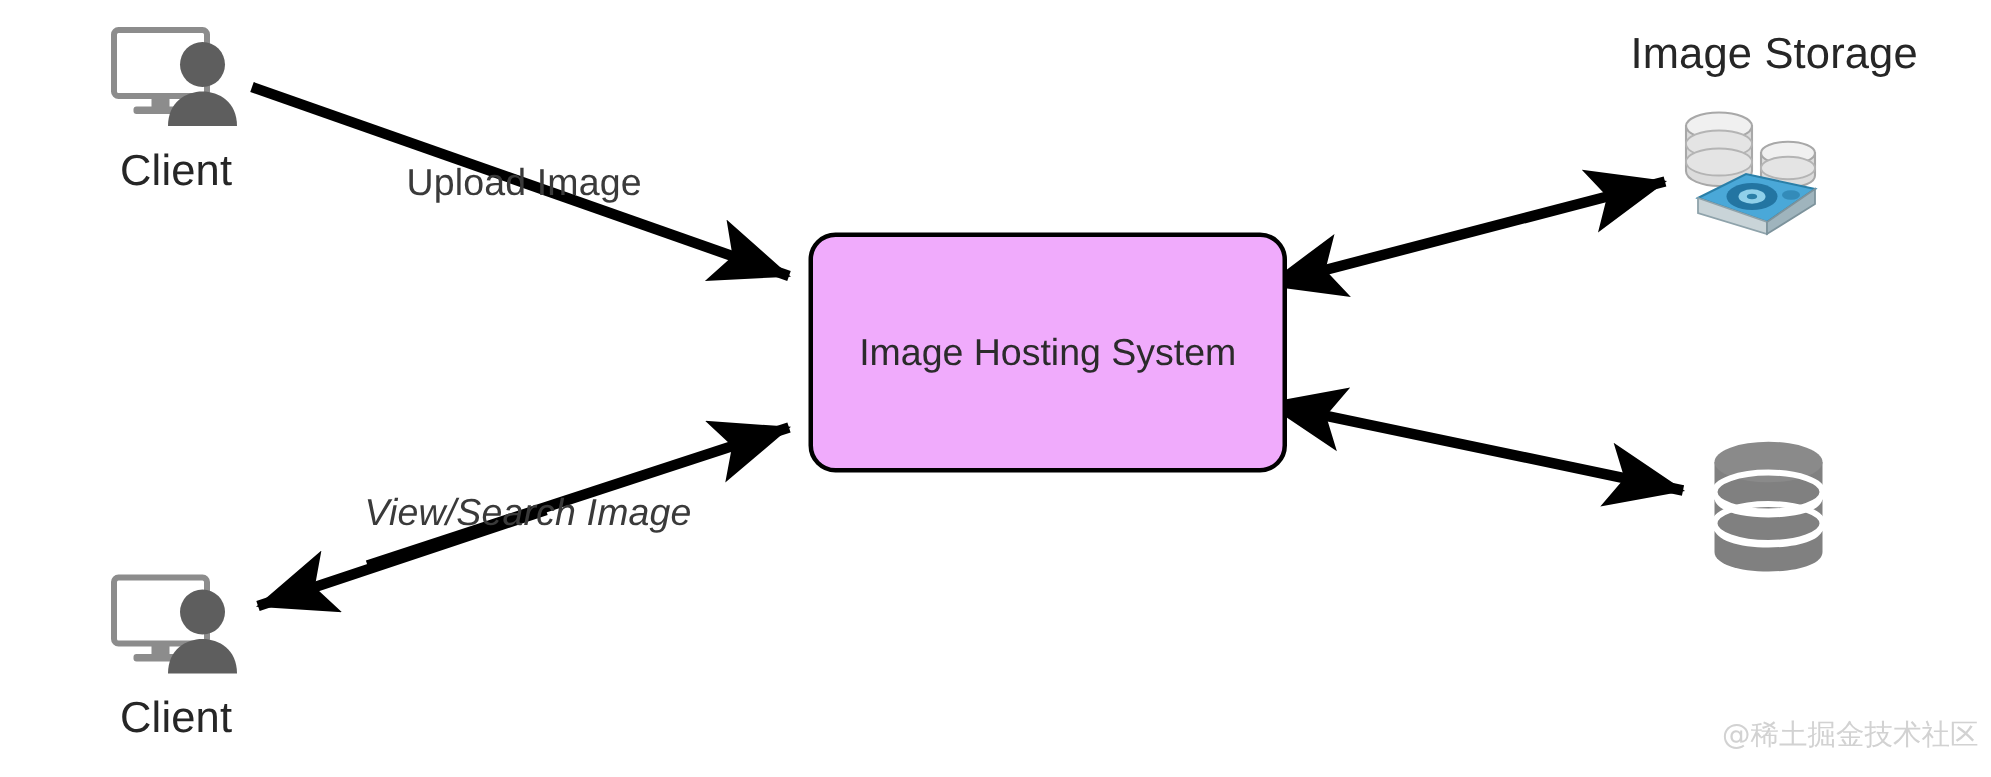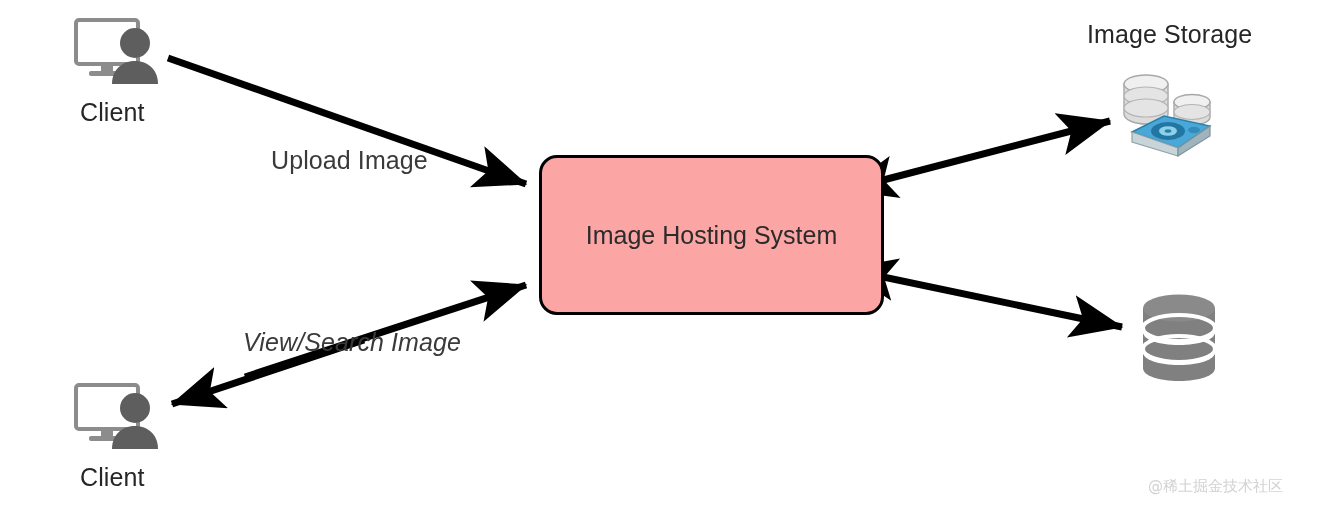--- a/index.html
+++ b/index.html
@@ -22,53 +22,53 @@
     left: 0;
     top: 0;
     width: 1327px;
     height: 518px;
   }
 
   
   .node-label {
     position: absolute;
     color: #262626;
-    font-size: 25px;
+    font-size: 29px;
     font-family: "Liberation Sans", sans-serif;
     white-space: nowrap;
     letter-spacing: 0.1px;
   }
   .edge-label {
     position: absolute;
     color: #3a3a3a;
     font-size: 25px;
     font-family: "Liberation Sans", sans-serif;
     white-space: nowrap;
     letter-spacing: 0.1px;
   }
 
   #label-client-top   { left: 80px;  top: 98px; }
   #label-client-bot   { left: 80px;  top: 463px; }
   #label-storage      { left: 1087px; top: 20px; }
   #label-metadata     { left: 1087px; top: 392px; }
 
-  #label-upload       { left: 271px; top: 108px; margin-top: 38px; }
+  #label-upload       { left: 271px; top: 108px; }
   #label-viewsearch   { left: 243px; top: 328px; font-style: italic; }
 
   
   #system-box {
     position: absolute;
     left: 539px;
     top: 155px;
-    width: 345px;
+    width: 319px;
     height: 160px;
     box-sizing: border-box;
     border: 3px solid #000000;
     border-radius: 18px;
-    background: #fca5a5;
+    background: #f0abfc;
     display: flex;
     align-items: center;
     justify-content: center;
   }
   #system-box-label {
     color: #2b2b2b;
     font-size: 25px;
     font-family: "Liberation Sans", sans-serif;
     white-space: nowrap;
   }
@@ -79,21 +79,21 @@
   #icon-client-bot { left: 72px;  top: 381px; width: 96px; height: 72px; }
   #icon-storage    { left: 1118px; top: 70px;  width: 102px; height: 88px; }
   #icon-metadata   { left: 1137px; top: 292px; width: 84px;  height: 92px; }
 
   
   #watermark {
     position: absolute;
     left: 1148px;
     top: 477px;
     color: #d2d2d2;
-    font-size: 15px;
+    font-size: 19px;
     font-family: "DejaVu Sans", sans-serif;
     white-space: nowrap;
     user-select: none;
   }
 </style>
 </head>
 <body>
 
 <div id="canvas">
 

